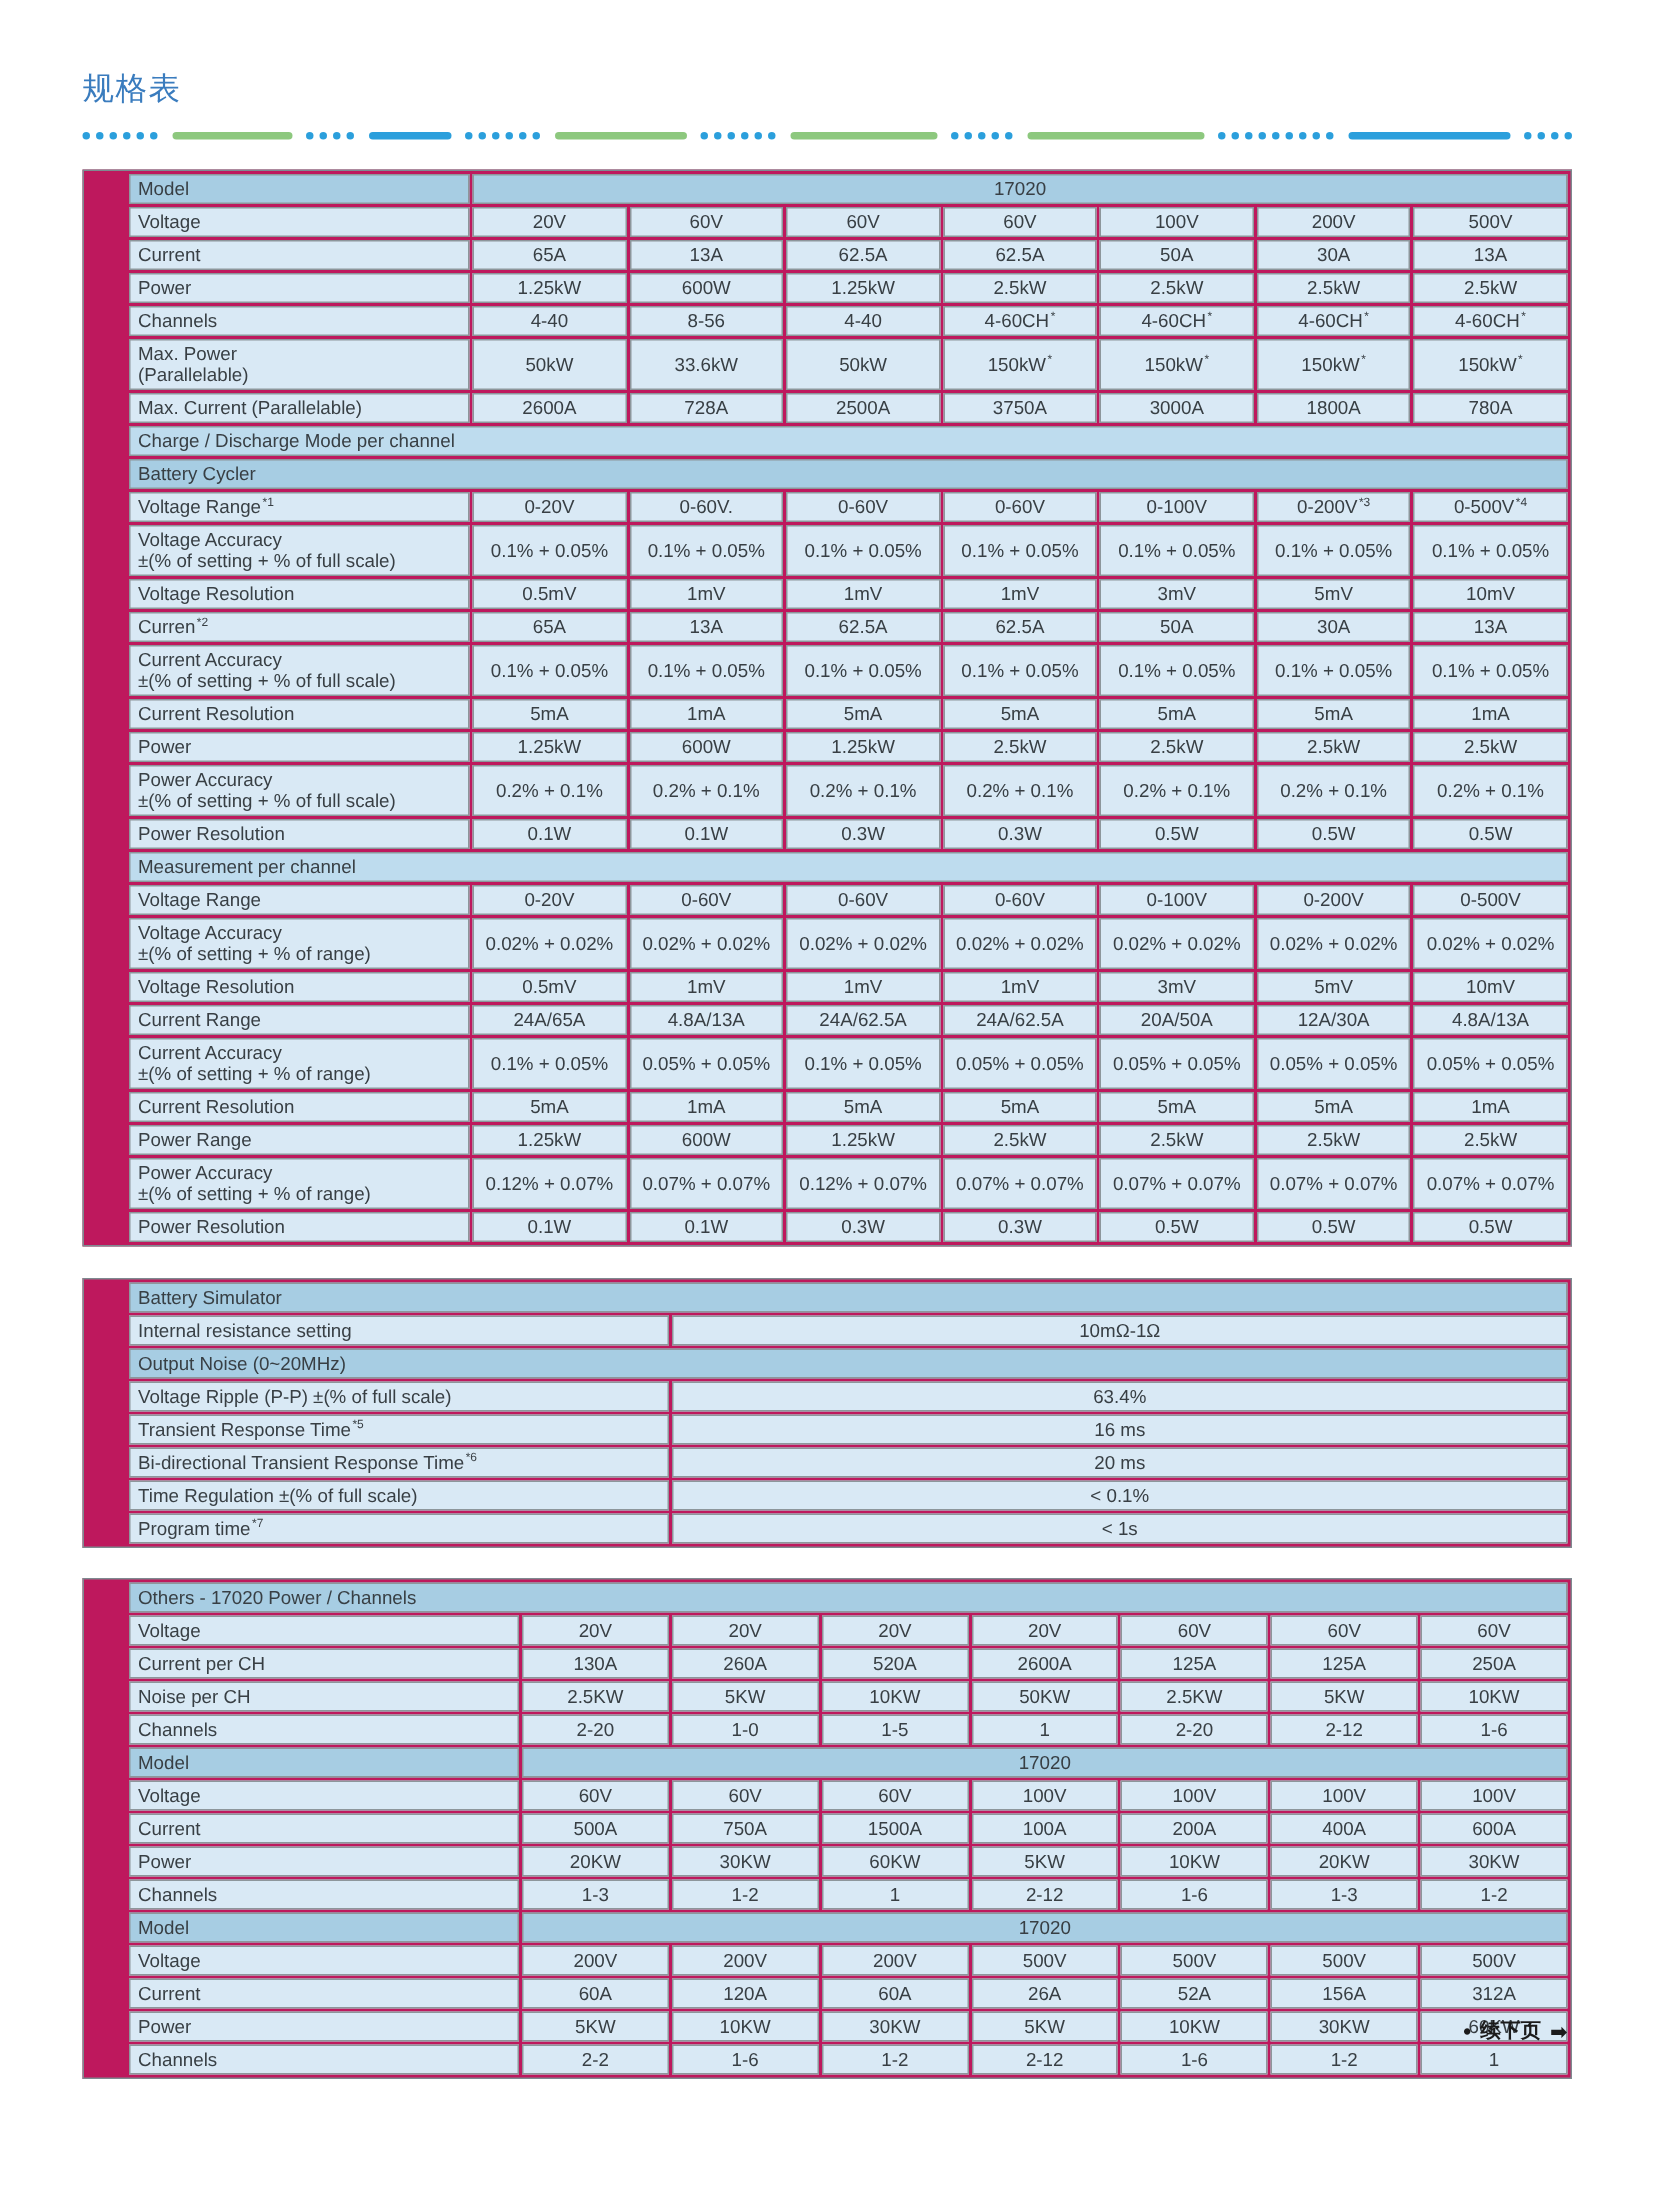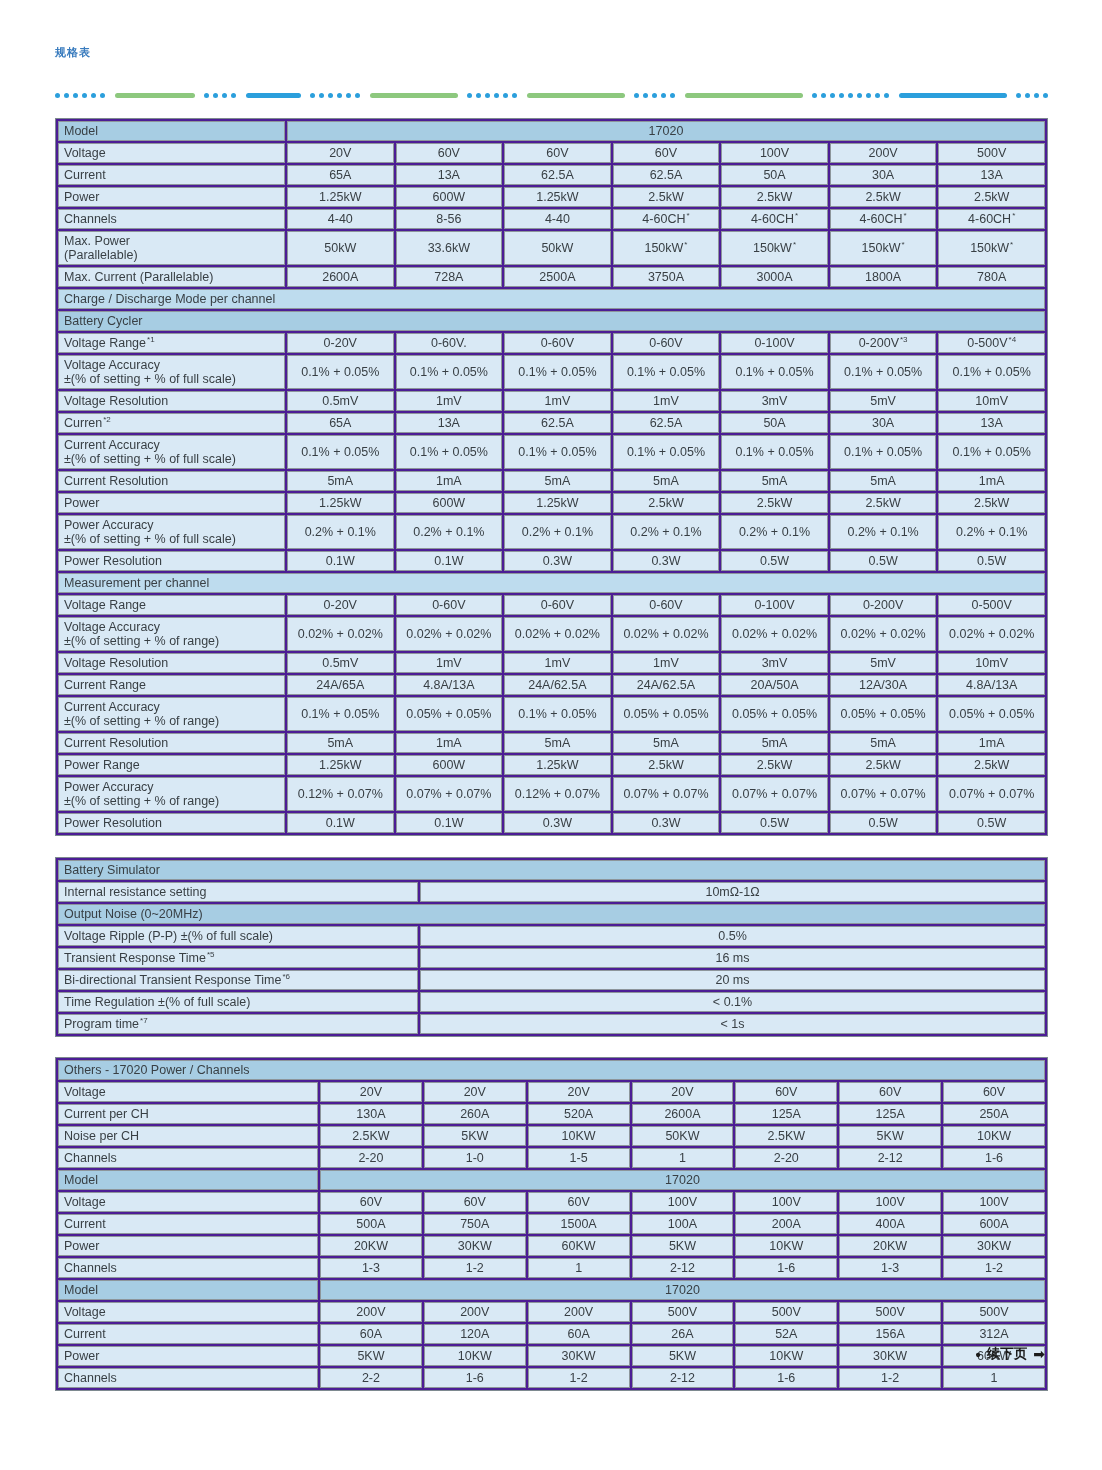--- a/index.html
+++ b/index.html
@@ -6,42 +6,43 @@
   html, body { background: #ffffff; }
   body {
     width: 1102px; height: 1470px;
     font-family: "Liberation Sans", "DejaVu Sans", sans-serif;
     position: relative;
     color: #383f44;
   }
   .page { position: absolute; left: 55px; top: 45px; width: 993px; }
   .title {
     color: #3a7cbe;
-    font-size: 11px;
-    font-weight: 700;
+    font-size: 21px;
+    font-weight: 400;
     letter-spacing: 1px;
-    margin-bottom: 32px;
+    margin-bottom: 14px;
   }
   .divider {
     width: 993px; height: 6px;
     display: flex; align-items: center;
     justify-content: space-between;
     margin-bottom: 20px;
   }
   .dots { display: inline-flex; gap: 4px; align-items: center; }
   .dot { width: 5px; height: 5px; border-radius: 50%; display: inline-block; }
   .bar { height: 5px; border-radius: 3px; display: inline-block; }
 
   table.spec {
     width: 993px;
     table-layout: fixed;
     border-collapse: separate;
     border-spacing: 2px;
-    background: #4c1d95;
+    background: #be185d;
     border: 1px solid #7e8a90;
+    padding-left: 28px;
   }
   .t-main { margin-bottom: 16px; }
   .t-sim  { margin-bottom: 20px; margin-top: 21px; }
   table.spec td {
     border: 1px solid #8d969b;
     background: #d9e9f5;
     font-size: 12.5px;
     line-height: 14px;
     height: 14px;
     padding: 2px 5px;
@@ -409,21 +410,21 @@
         </tr>
         <tr>
           <td>Internal resistance setting</td>
           <td class="center">10mΩ-1Ω</td>
         </tr>
         <tr>
           <td class="hdr" colspan="2">Output Noise (0~20MHz)</td>
         </tr>
         <tr>
           <td>Voltage Ripple (P-P) ±(% of full scale)</td>
-          <td class="center">0.5%</td>
+          <td class="center">63.4%</td>
         </tr>
         <tr>
           <td>Transient Response Time<sup>*5</sup></td>
           <td class="center">16 ms</td>
         </tr>
         <tr>
           <td>Bi-directional Transient Response Time<sup>*6</sup></td>
           <td class="center">20 ms</td>
         </tr>
         <tr>

